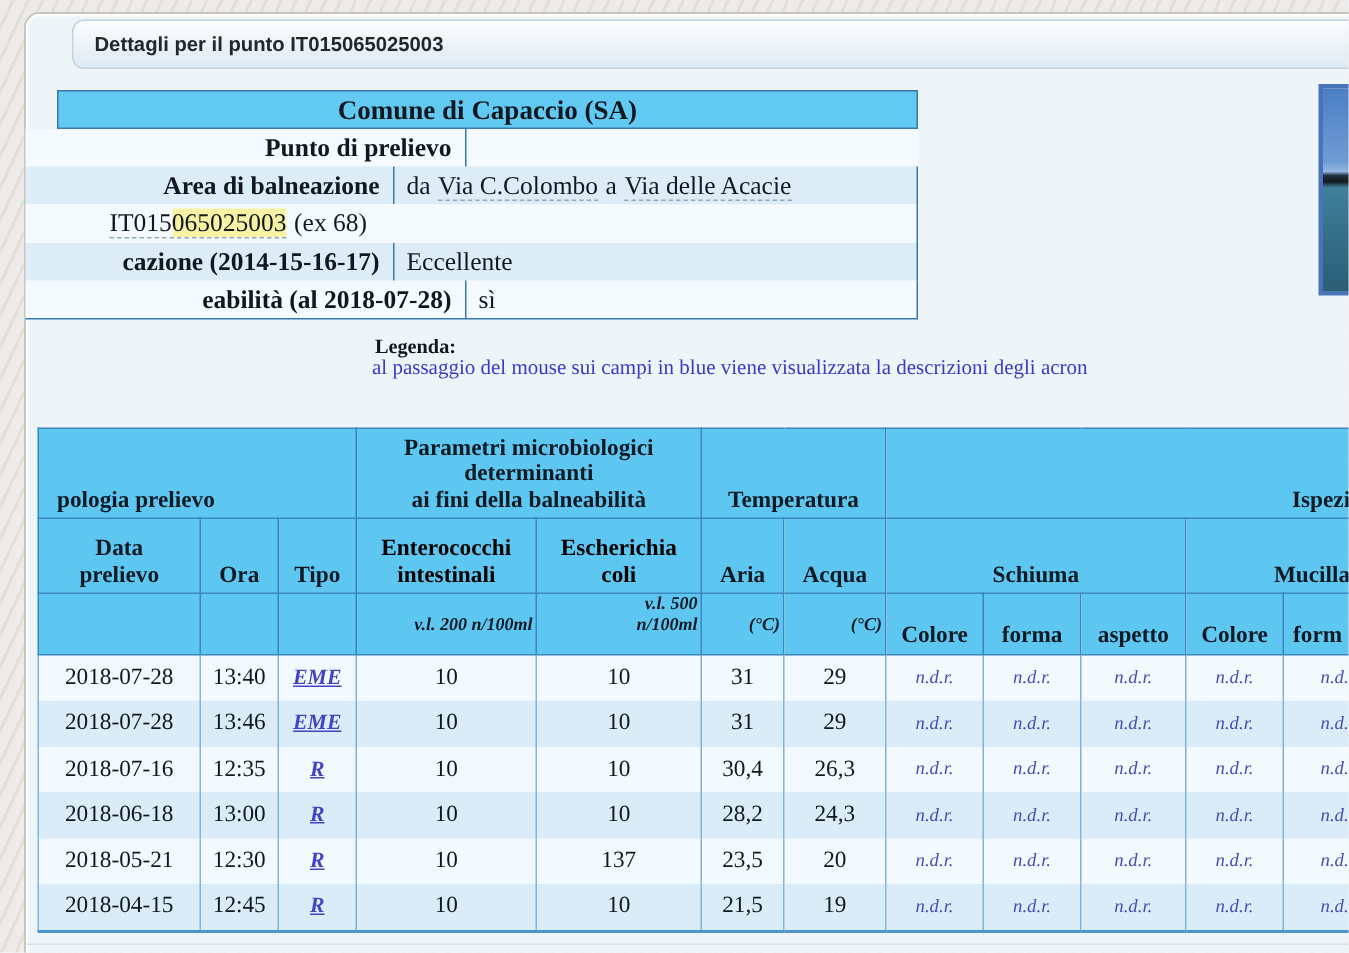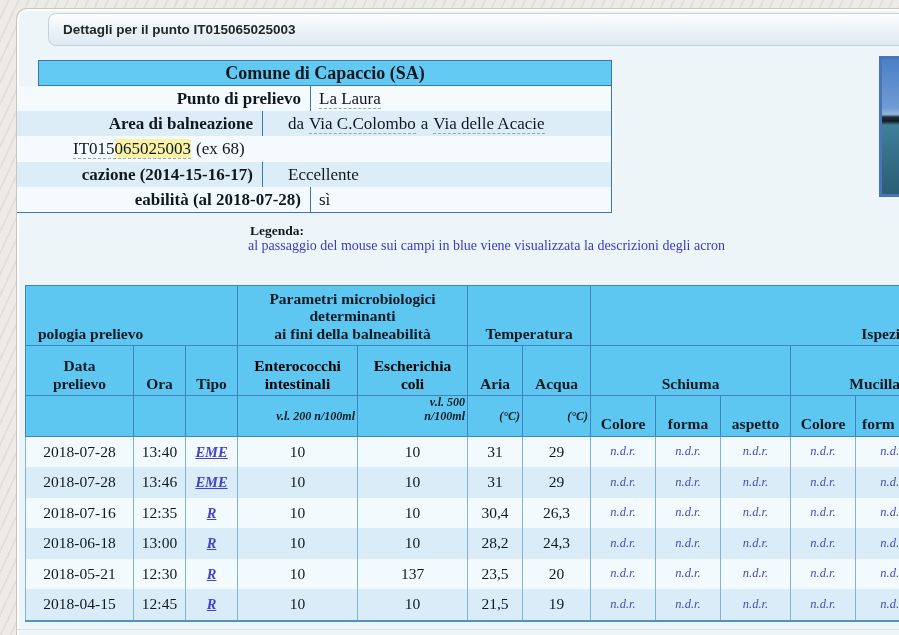--- a/index.html
+++ b/index.html
@@ -39,21 +39,21 @@
   .info-header {
     position:absolute; left:38px; top:60px; width:574px; height:26px;
     box-sizing:border-box; background:#62c9f2; border:1px solid #3779ad;
     text-align:center; font-weight:bold; font-size:18px; line-height:24px;
   }
   .info-rows {
     position:absolute; left:17px; top:86px; width:595px;
     border-bottom:1px solid #3779ad;
   }
   .info-row { display:flex; height:25.2px; line-height:25px; }
-  .info-row.alt { background:#dcedf7;gap:17px; }
+  .info-row.alt { background:#dcedf7; }
   .info-row.lite { background:#f4fafd;padding-left:48px; }
   .info-label {
     box-sizing:border-box; width:246px; text-align:right; padding-right:9px;
     font-weight:bold; font-size:17px; border-right:1px solid #3779ad;
     white-space:nowrap; overflow:hidden;
   }
   .info-value {
     box-sizing:border-box; flex:1; padding-left:8px; font-size:17px;
     border-right:1px solid #3779ad; white-space:nowrap; overflow:hidden;
   }
@@ -103,21 +103,20 @@
   <div class="titlebar">
     <span>Dettagli per il punto IT015065025003</span>
   </div>
 
   <div class="photo"></div>
 
   <div class="info-header">Comune di Capaccio (SA)</div>
   <div class="info-rows">
     <div class="info-row lite">
       <div class="info-label">Punto di prelievo</div>
-      <div class="info-value"><span class="tt">La Laura</span></div>
     </div>
     <div class="info-row alt">
       <div class="info-label">Area di balneazione</div>
       <div class="info-value"><span class="sp">da</span><span class="tt sp">Via C.Colombo</span><span class="sp">a</span><span class="tt">Via delle Acacie</span></div>
     </div>
     <div class="info-row lite">
       <div class="info-value"><span class="tt"><span>IT015</span><span class="hl">065025003</span></span><span class="sfx">(ex 68)</span></div>
     </div>
     <div class="info-row alt">
       <div class="info-label">cazione (2014-15-16-17)</div>

